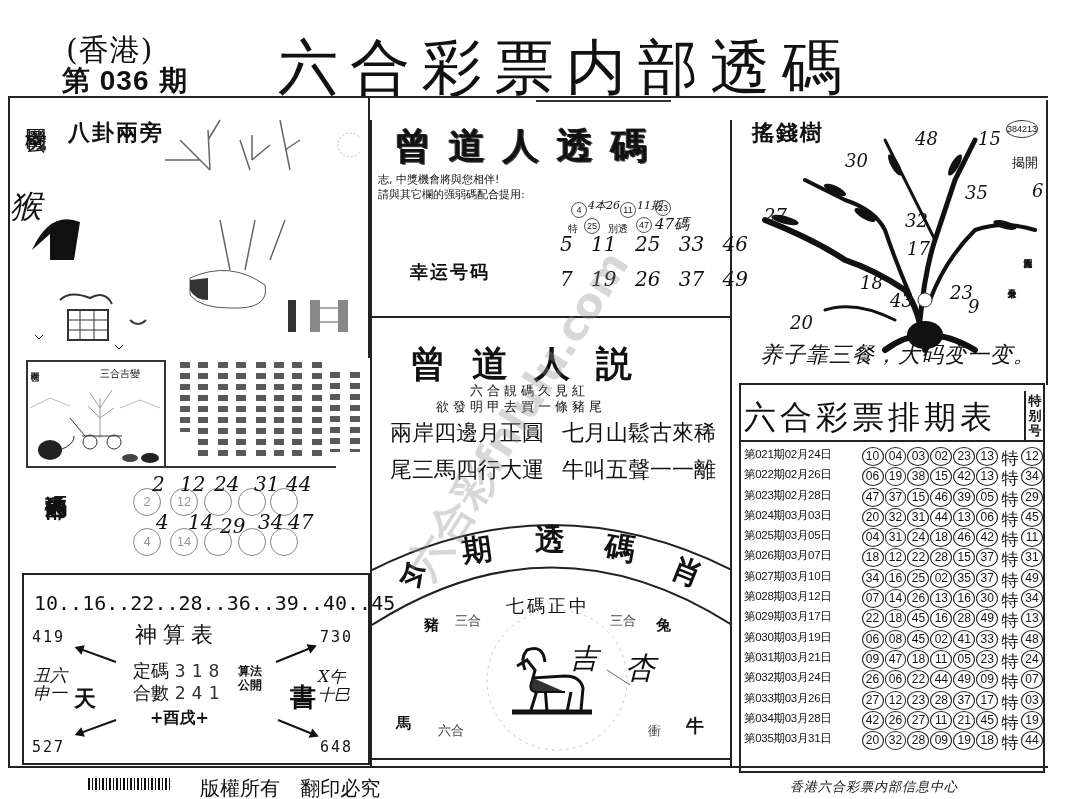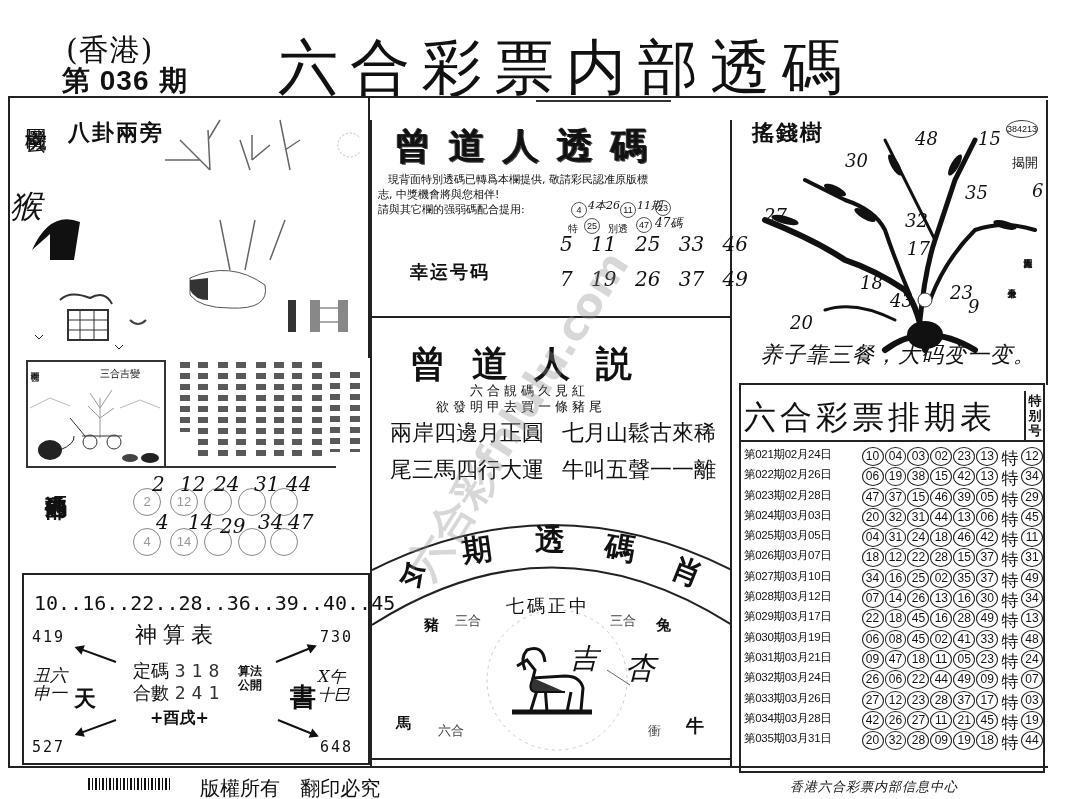--- a/index.html
+++ b/index.html
@@ -219,32 +219,31 @@
 <div class="abs" id="ss-method">算法公開</div>
 <div class="abs" id="ss-bottom">+酉戌+</div>
 <div class="abs" id="ss-left-a" style="width:40px">丑六 申一</div>
 <div class="abs" id="ss-left-b">天</div>
 <div class="abs" id="ss-right-a">書</div>
 <div class="abs" id="ss-right-b" style="width:36px">X午 十巳</div>
 
 <div class="abs" id="center-col"></div>
 <div class="abs" id="zdr-title">曾道人透碼</div>
 <div class="abs" id="zdr-notice">
-  <div class="ind">現背面特別透碼已轉爲本欄提供, 敬請彩民認准原版標</div>
   <div>志, 中獎機會將與您相伴!</div>
   <div>請與其它欄的强弱碼配合提用:</div>
 </div>
 <div class="small-ball" style="left:571px;top:202px">4</div>
 <div class="small-ball" style="left:620px;top:202px">11</div>
 <div class="small-ball" style="left:655px;top:200px">23</div>
 <div class="small-ball" style="left:584px;top:218px">25</div>
 <div class="small-ball" style="left:636px;top:217px">47</div>
 <div class="abs" style="left:588px;top:198px;font-size:11px;font-style:italic">4本26</div>
 <div class="abs" style="left:637px;top:198px;font-size:11px;font-style:italic">11期</div>
-<div class="abs" style="left:655px;top:215px;font-size:12px;font-style:italic">47碼</div>
+<div class="abs" style="left:655px;top:215px;font-size:15px;font-style:italic">47碼</div>
 <div class="abs" style="left:568px;top:222px;font-size:10px">特</div>
 <div class="abs" style="left:608px;top:222px;font-size:10px">別透</div>
 <div class="abs" id="lucky-label">幸运号码</div>
 <div class="lucky-row" style="top:232px">
   <span>5</span>
   <span>11</span>
   <span>25</span>
   <span>33</span>
   <span>46</span>
 </div>

